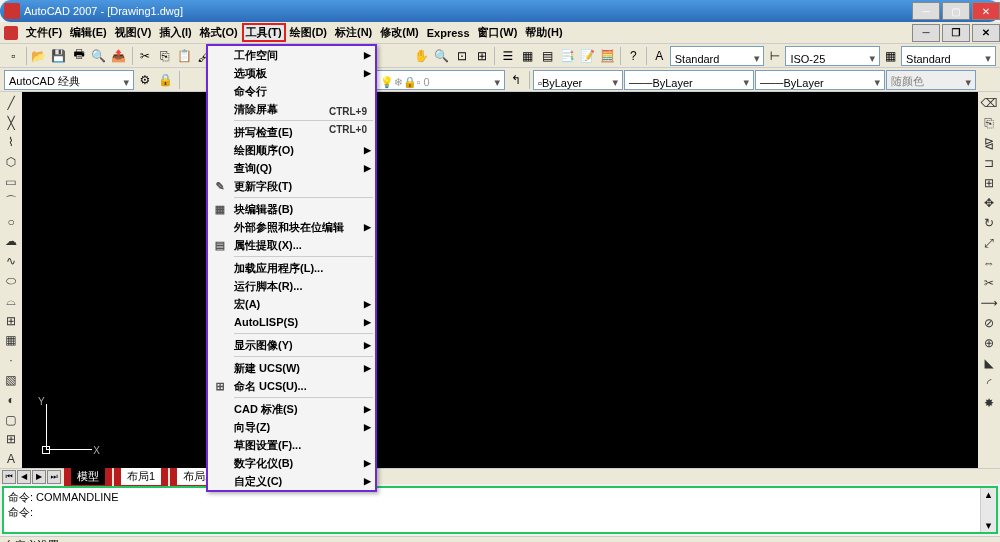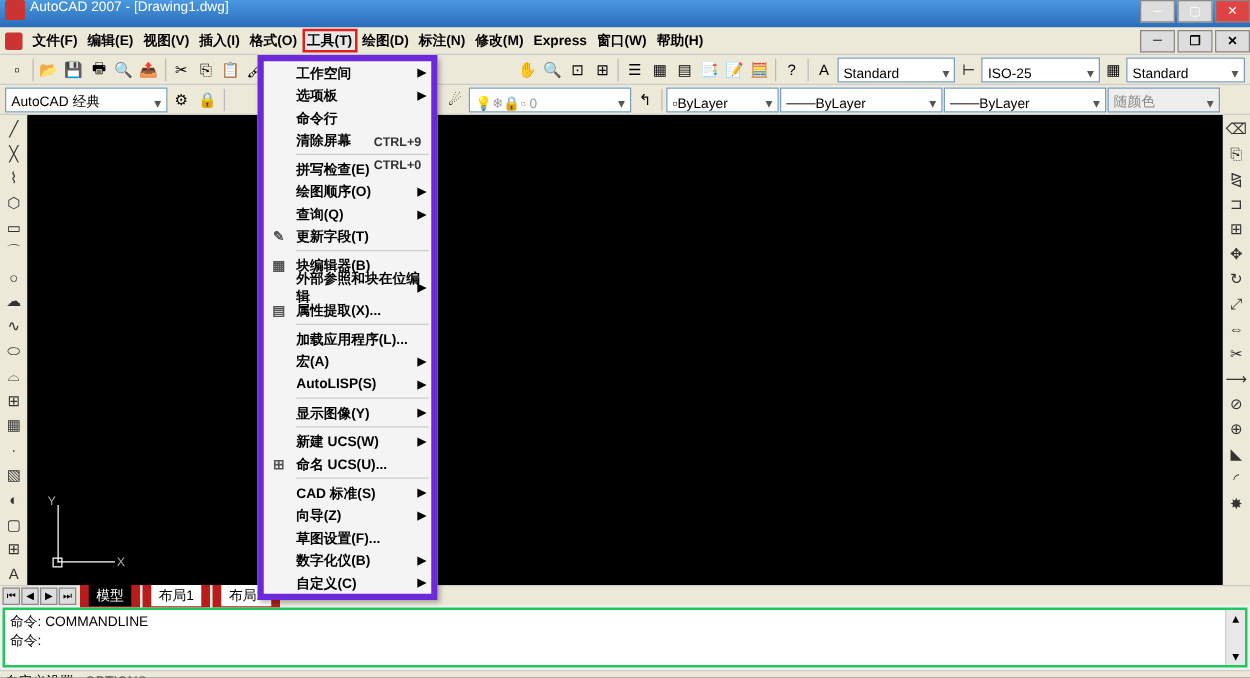--- a/index.html
+++ b/index.html
@@ -1,18 +1,18 @@
 <!DOCTYPE html>
 <html><head>
 <meta charset="utf-8">
 <style>
 * { box-sizing: border-box; margin: 0; padding: 0; font-family: "Microsoft YaHei", "SimSun", Arial, sans-serif; font-size: 11px; }
 body { width: 1000px; height: 542px; background: #f0f0f0; overflow: hidden; position: relative; }
 
-.titlebar { height: 22px; background: linear-gradient(#4a98e0, #2b6cb8); display: flex; align-items: flex-start; color: #fff; padding-left: 4px; }
+.titlebar { height: 22px; background: linear-gradient(#4a98e0, #2b6cb8); display: flex; align-items: center; color: #fff; padding-left: 4px; border-radius: 11px; }
 .titlebar .app-icon { width: 16px; height: 16px; background: #c33; margin-right: 4px; border-radius: 2px; display: inline-block; }
 .titlebar .title { flex: 1; }
 .win-btns { display: flex; }
 .win-btn { width: 28px; height: 18px; border: 1px solid #888; background: #ddd; margin-left: 2px; display: flex; align-items: center; justify-content: center; font-size: 10px; }
 .win-btn.close { background: #e04343; color: #fff; }
 
 .menubar { height: 22px; background: #ece9d8; display: flex; align-items: center; padding-left: 4px; border-bottom: 1px solid #ccc; position: relative; font-weight: bold; }
 .menubar .app-icon-sm { width: 14px; height: 14px; background: #c33; margin-right: 4px; border-radius: 2px; }
 .menu-item { padding: 2px 4px; cursor: pointer; }
 .menu-item.active { border: 2px solid #e02020; padding: 0 2px; background: #e8e8e8; }
@@ -37,21 +37,21 @@
 .tab-row { height: 16px; background: #ece9d8; display: flex; align-items: center; font-size: 10px; border-top: 1px solid #ccc; padding-left: 2px; }
 .tab-btn { width: 14px; height: 14px; border: 1px solid #888; background: #ddd; display: flex; align-items: center; justify-content: center; margin-right: 1px; font-size: 8px; cursor: pointer; }
 .tab { padding: 1px 6px; border: 7px solid #b91c1c; background: #fff; margin-left: 2px; cursor: pointer; }
 .tab.active { background: #000; color: #fff; }
 
 .cmdline { height: 48px; background: #fff; border: 2px solid #22c55e; margin: 2px; padding: 2px 4px; font-size: 11px; overflow: hidden; position: relative; }
 .cmd-scroll { position: absolute; right: 0; top: 0; bottom: 0; width: 16px; background: #e8e8e8; display: flex; flex-direction: column; justify-content: space-between; align-items: center; border-left: 1px solid #ccc; font-size: 8px; }
 
 .statusbar { height: 18px; background: #ece9d8; display: flex; align-items: center; padding: 0 4px; gap: 6px; font-size: 11px; border-top: 1px solid #ccc; }
 
-.dropdown { position: absolute; left: 206px; top: 22px; width: 144px; background: #f4f4f4; border: 5px solid #6d28d9; box-shadow: 2px 2px 4px rgba(0,0,0,0.3); z-index: 100; }
+.dropdown { position: absolute; left: 206px; top: 22px; width: 171px; background: #f4f4f4; border: 2px solid #6d28d9; box-shadow: 2px 2px 4px rgba(0,0,0,0.3); z-index: 100; }
 .dropdown-item { height: 18px; display: flex; align-items: center; padding-left: 26px; position: relative; cursor: pointer; }
 .dropdown-item .icon-slot { position: absolute; left: 4px; width: 16px; text-align: center; font-size: 11px; color: #555; }
 .dropdown-item .arrow-r { position: absolute; right: 4px; font-size: 9px; }
 .dropdown-item .shortcut { position: absolute; right: 8px; font-size: 10px; color: #333; margin-top: 40px; }
 .dropdown-sep { height: 1px; background: #ccc; margin: 2px 2px 2px 26px; }
 .dropdown-item.highlight { background: #3169c6; color: #fff; border: 2px solid #e02020; height: 18px; padding-left: 24px; }
 
 .combo-wide { width: 100px; }
 .combo-med { width: 90px; }
 .combo-lg { width: 130px; }
@@ -131,20 +131,23 @@
         <span>外部参照和块在位编辑</span>
         <span class="arrow-r">▶</span>
       </div>
       <div class="dropdown-item">
         <span class="icon-slot">▤</span>
         <span>属性提取(X)...</span>
       </div>
       <div class="dropdown-sep"></div>
       <div class="dropdown-item">
         <span>加载应用程序(L)...</span>
+      </div>
+      <div class="dropdown-item">
+        <span>运行脚本(R)...</span>
       </div>
       <div class="dropdown-item">
         <span>宏(A)</span>
         <span class="arrow-r">▶</span>
       </div>
       <div class="dropdown-item">
         <span>AutoLISP(S)</span>
         <span class="arrow-r">▶</span>
       </div>
       <div class="dropdown-sep"></div>

